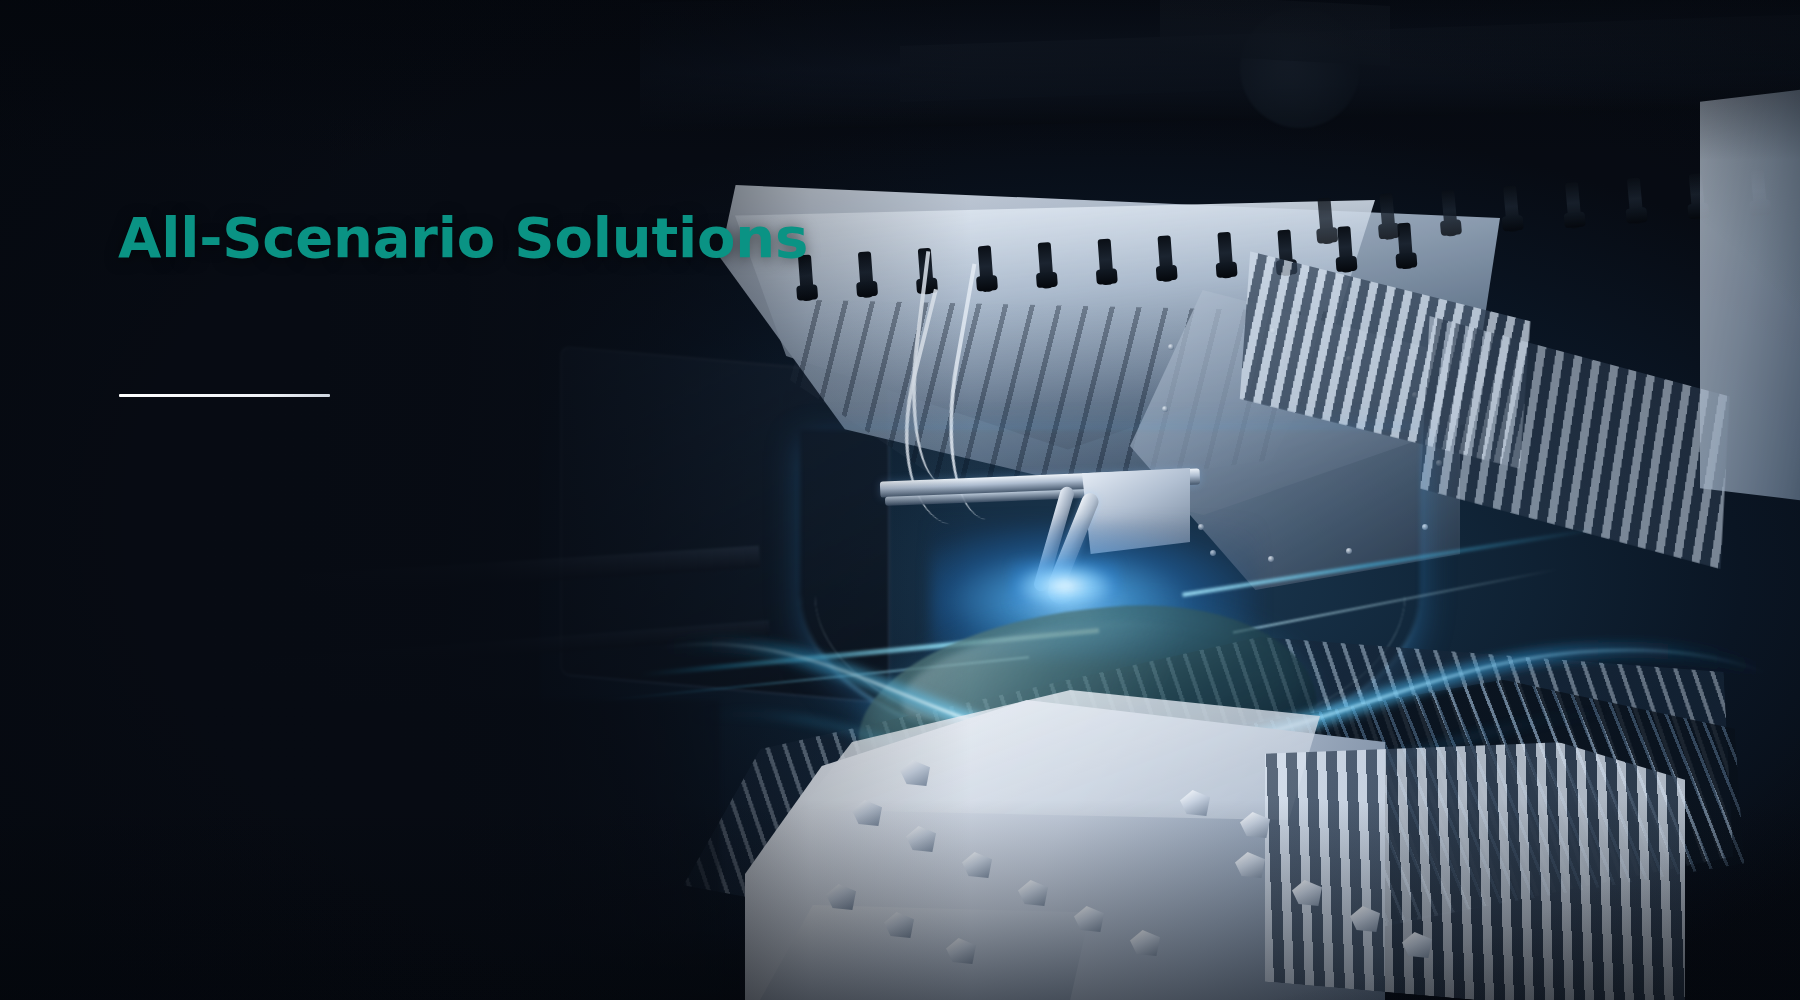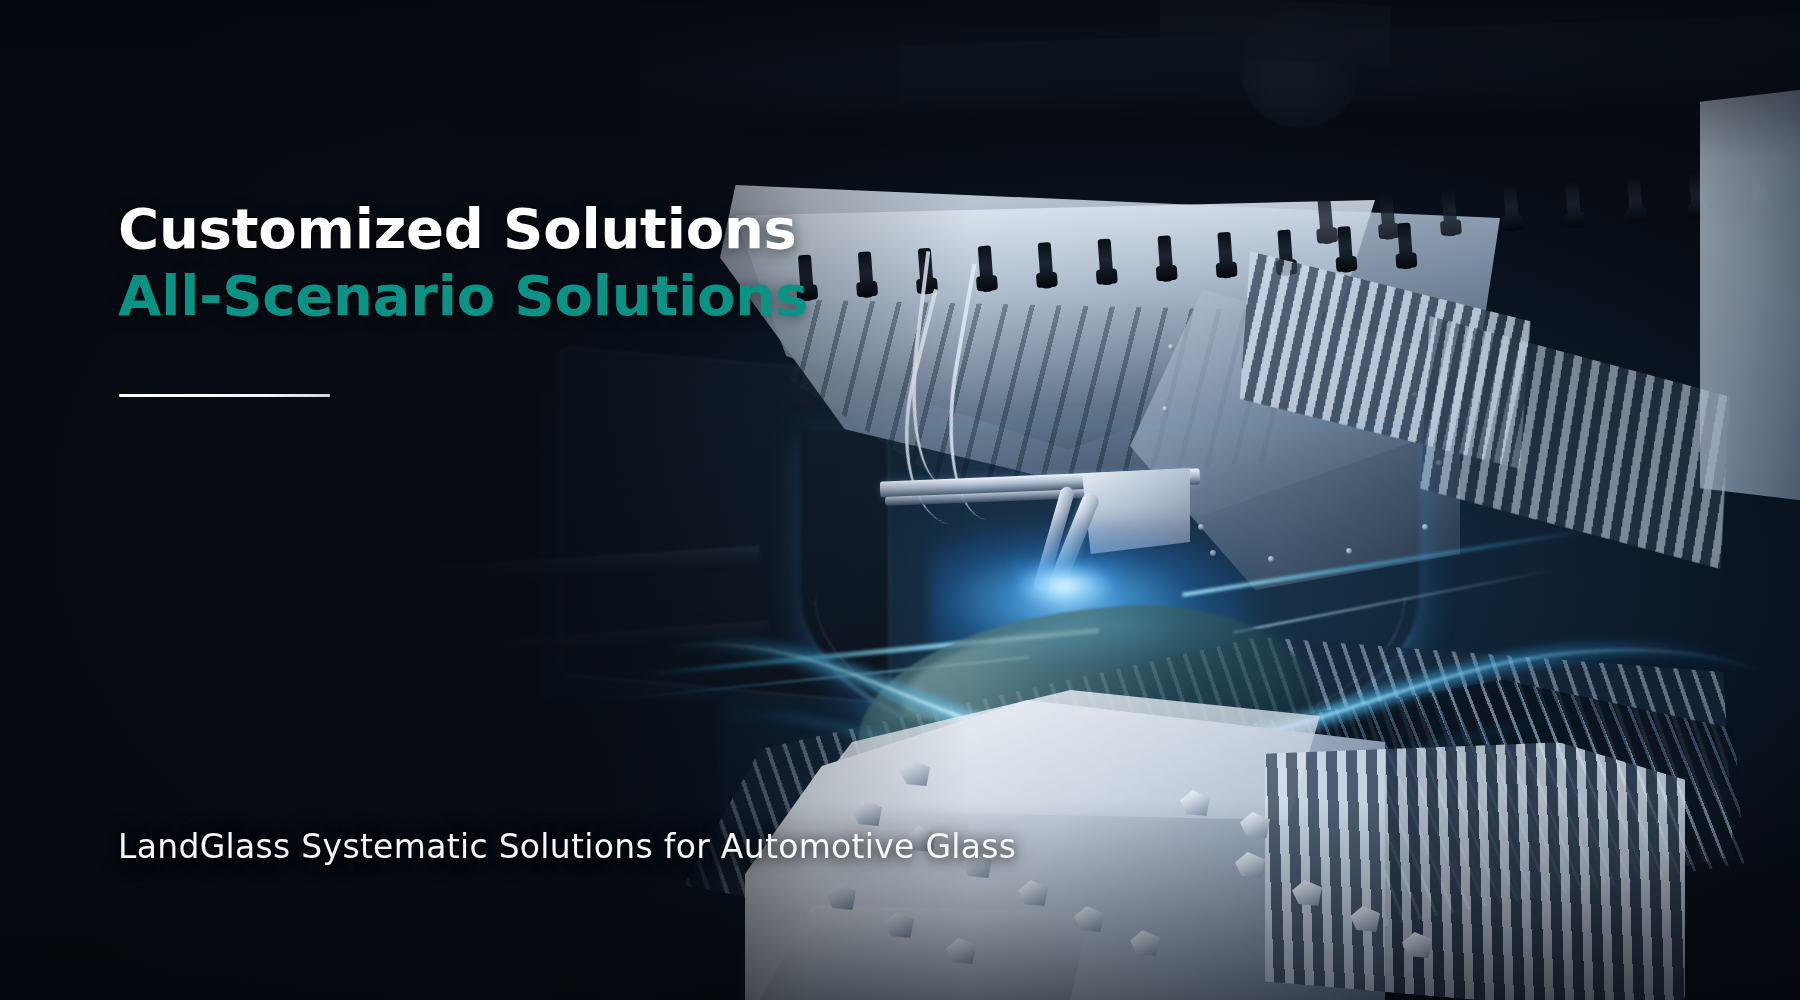--- a/index.html
+++ b/index.html
@@ -539,22 +539,20 @@
 
     <div class="fg-left"></div>
     <div class="fg-bottom"></div>
     <div class="vignette-left"></div>
     <div class="vignette-edges"></div>
   </div>
 
   <div class="content">
 
     <div class="headline">
-      <span class="title-line-1">Customized Solutions</span>
       <span class="title-line-2">All-Scenario Solutions</span>
     </div>
 
     <div class="divider"></div>
 
-    <div class="subtitle">LandGlass Systematic Solutions for Automotive Glass</div>
   </div>
 
 </div>
 
 </body></html>

